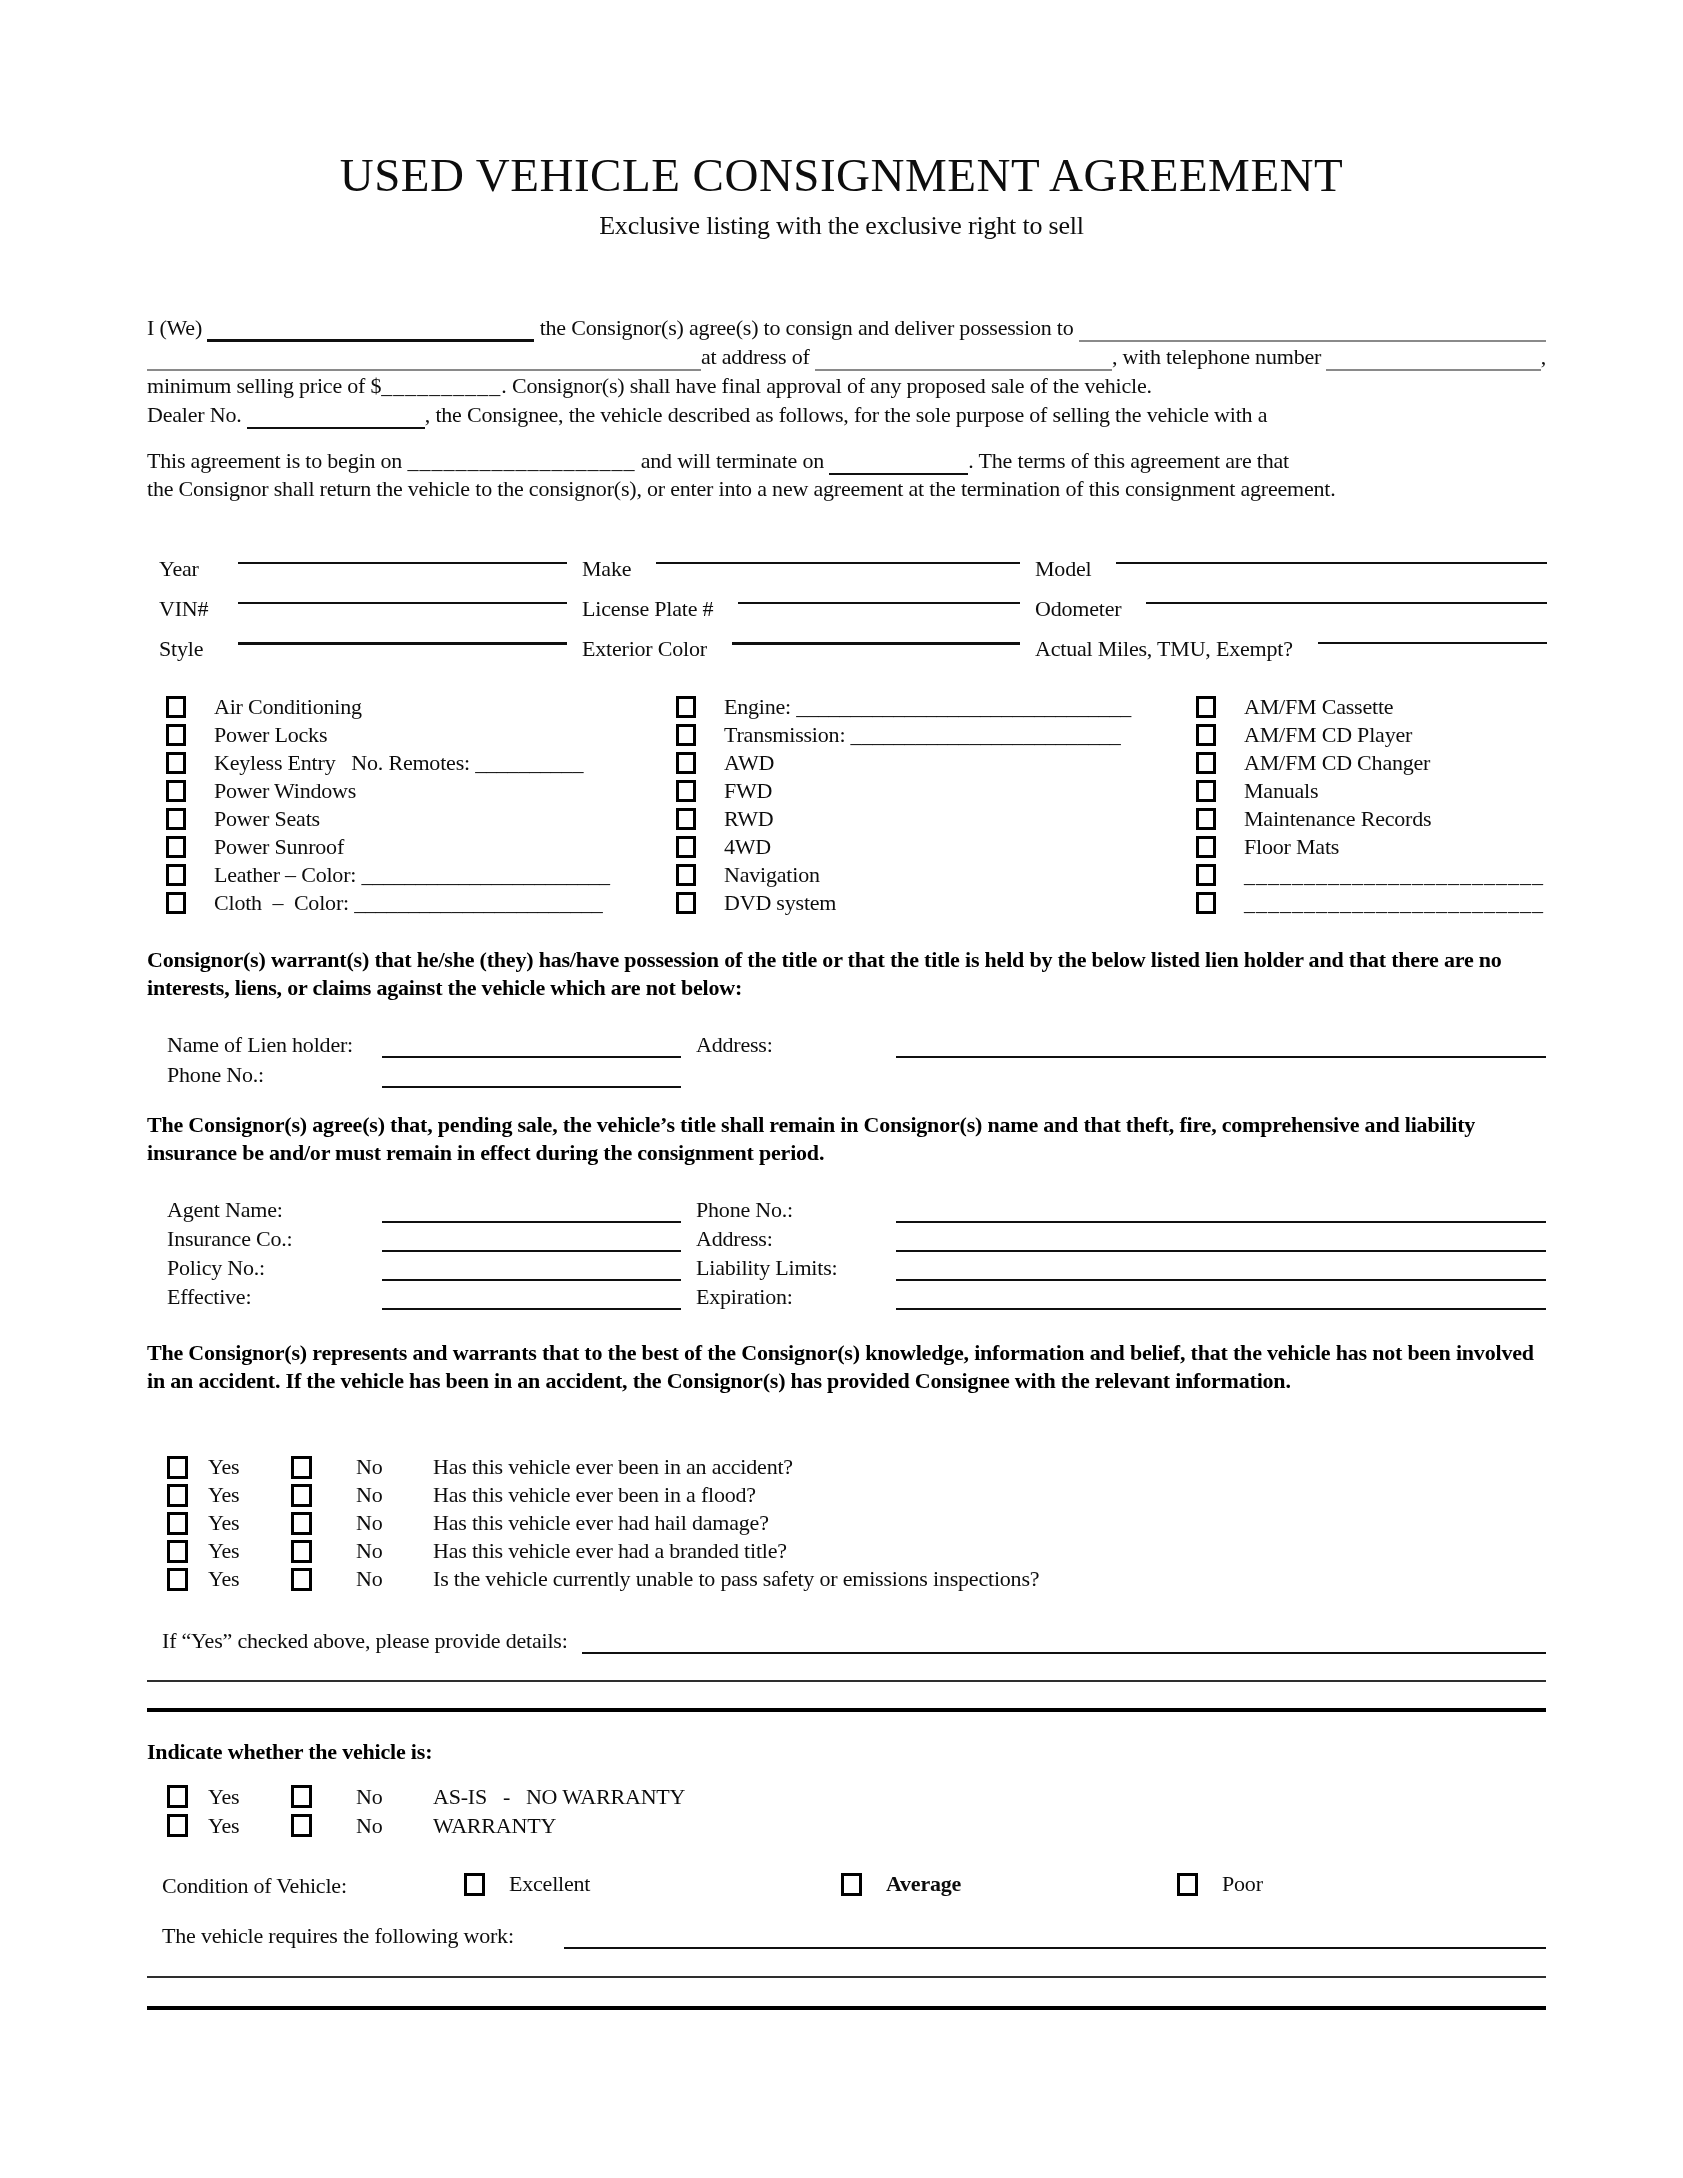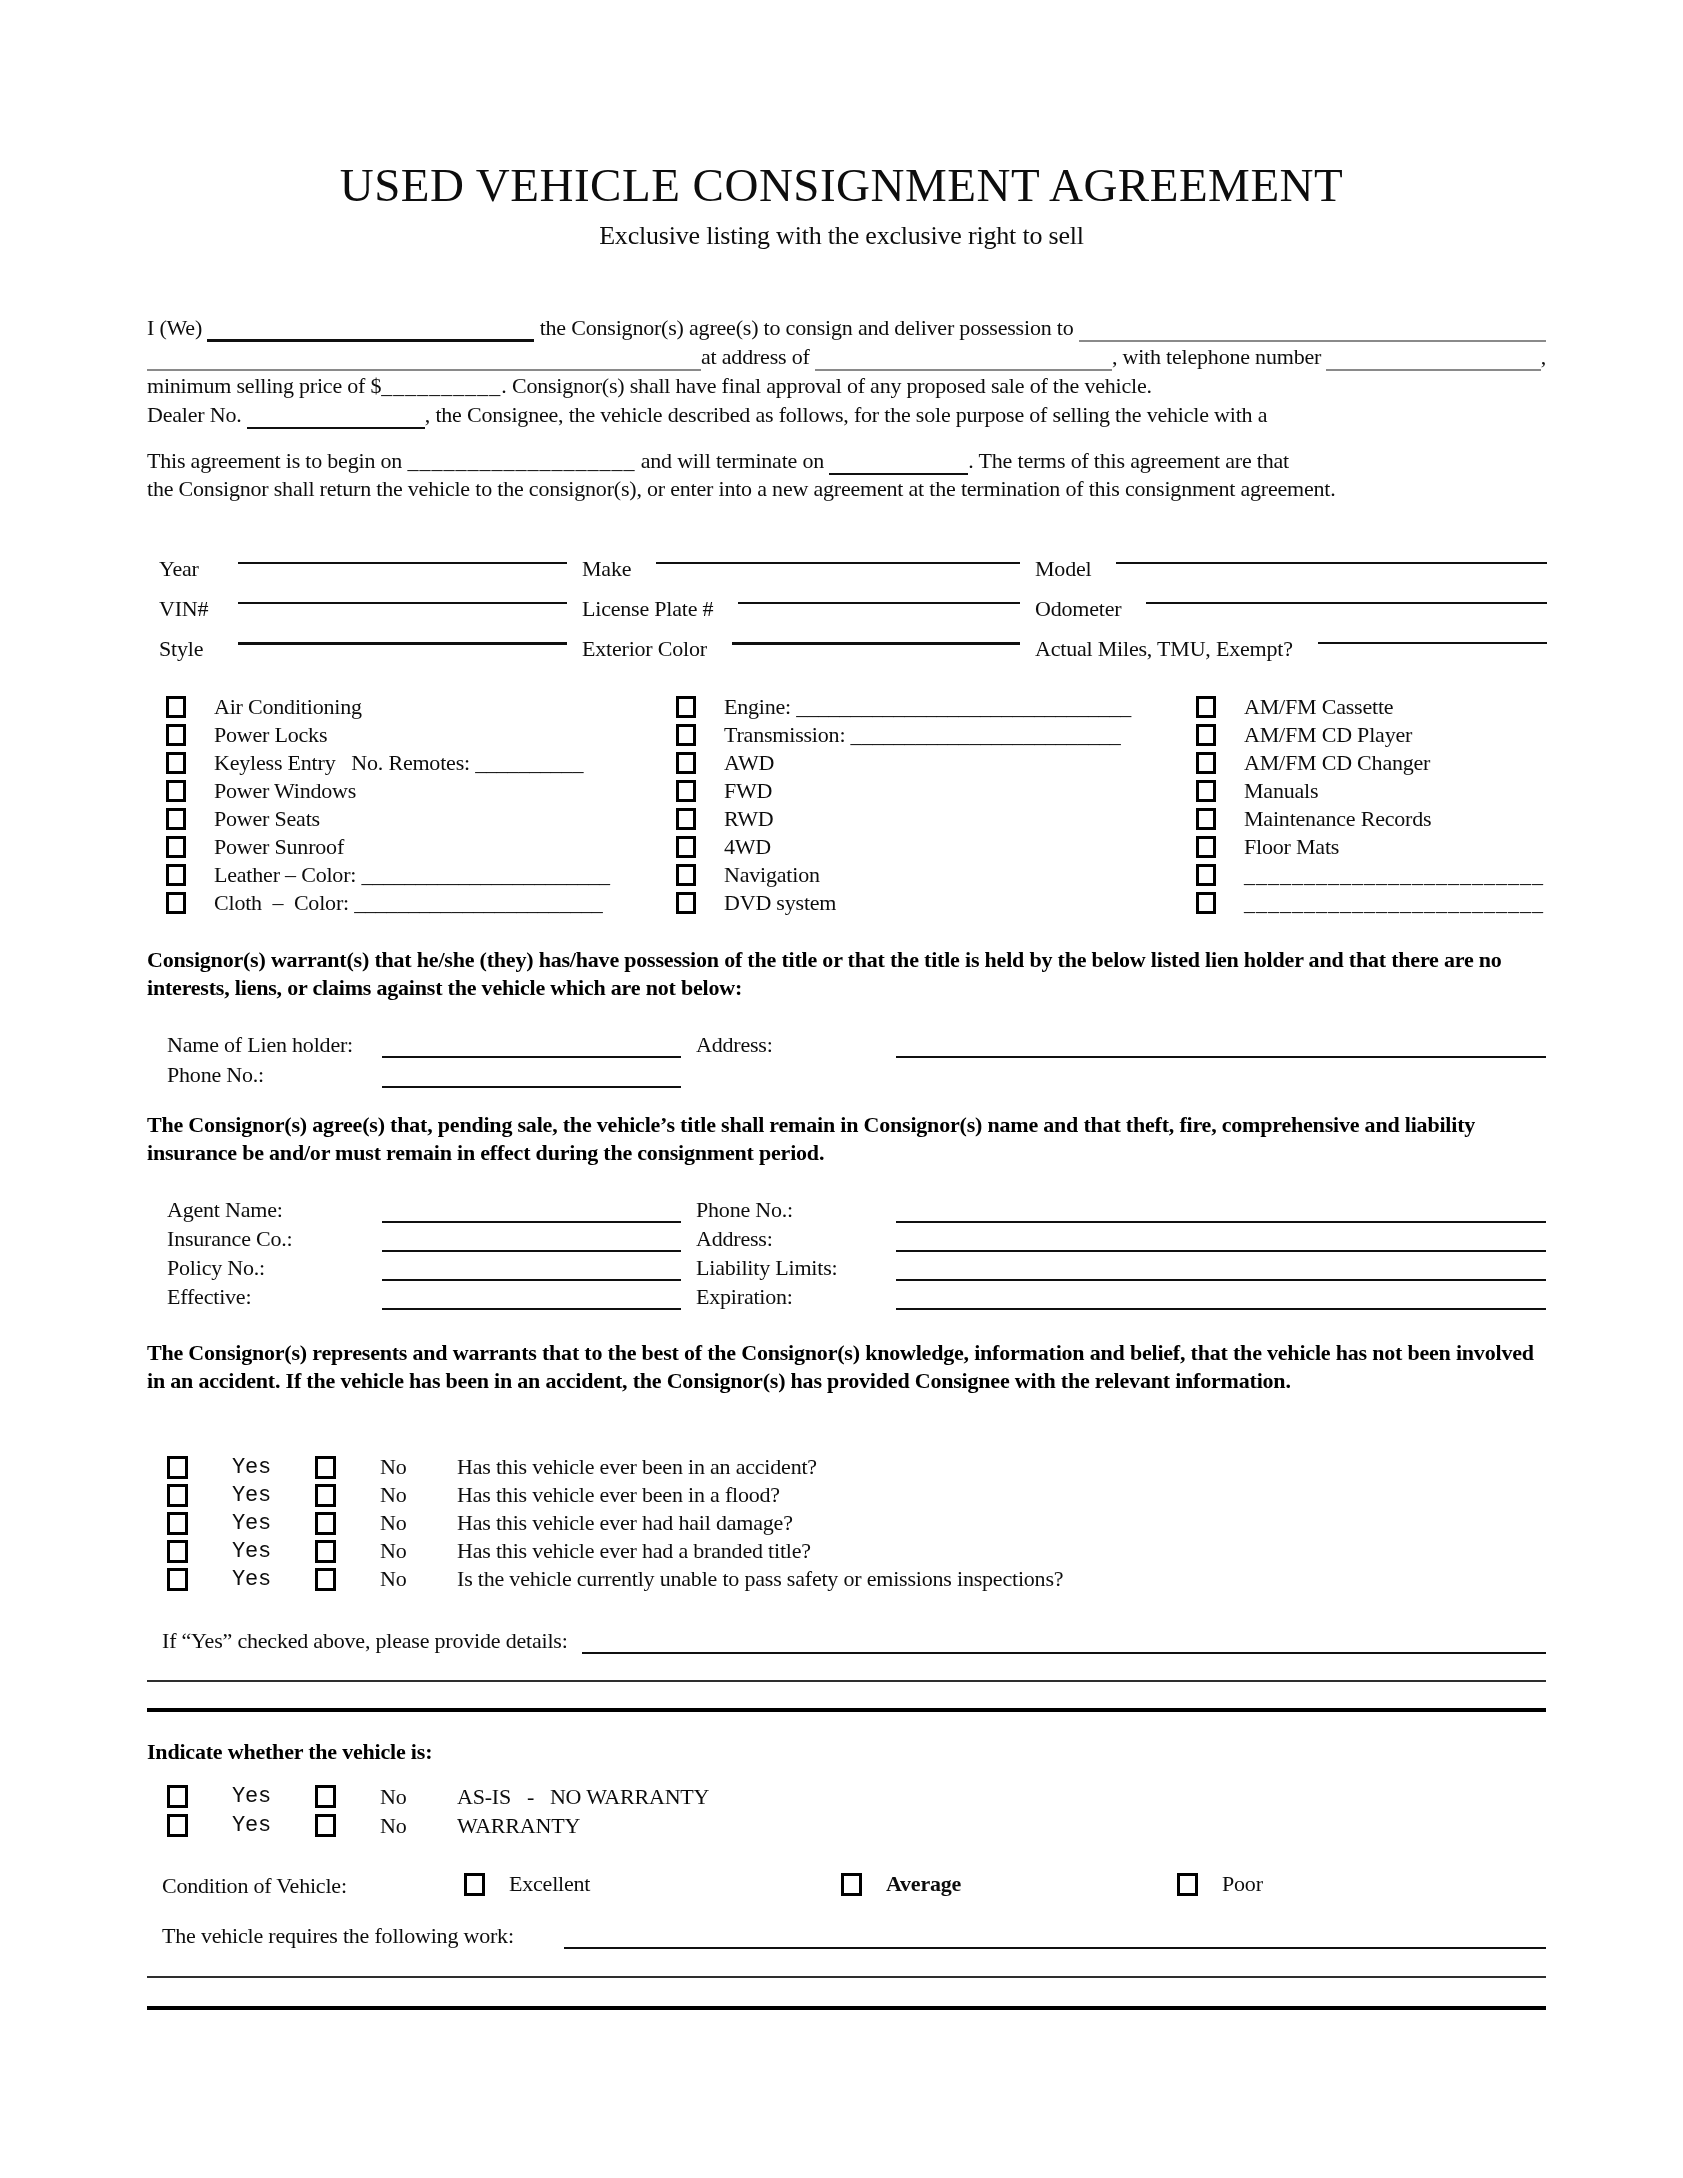--- a/index.html
+++ b/index.html
@@ -23,33 +23,33 @@
   .vlabel1{min-width:91px;padding-left:12px;box-sizing:border-box;}
   .vlabel23{margin-right:25px;}
   .opt{display:flex;align-items:center;height:28px;white-space:pre;}
   .opt .olabel{margin-left:28px;}
   .frow{display:flex;align-items:flex-end;height:30px;}
   .fcell-l{flex:0 0 534px;display:flex;align-items:flex-end;}
   .fcell-r{flex:1 1 auto;display:flex;align-items:flex-end;margin-left:15px;}
   .flabel1{flex:0 0 235px;padding-left:20px;box-sizing:border-box;white-space:pre;}
   .flabel2{flex:0 0 200px;white-space:pre;}
   .qrow{display:flex;align-items:center;height:28px;padding-left:20px;white-space:pre;}
-  .yescell{margin-left:44px;width:83px;flex:0 0 auto;font-family:Liberation Mono, monospace;}
+  .yescell{margin-left:20px;width:83px;flex:0 0 auto;}
   .nocell{margin-left:44px;width:77px;flex:0 0 auto;}
   .hrline{height:0;border-top:2px solid #2e2e2e;}
   .hrline.heavy{border-top:4px solid #000;}
   .condopt{position:absolute;display:flex;align-items:center;white-space:pre;}
   .condopt .olabel{margin-left:24px;}
 </style>
 </head>
 <body>
 
 <div class="page">
 
-  <div class="abs center" style="left:0;right:0;top:160px;">
+  <div class="abs center" style="left:0;right:0;top:150px;">
     <div class="title">USED VEHICLE CONSIGNMENT AGREEMENT</div>
     <div class="subtitle">Exclusive listing with the exclusive right to sell</div>
   </div>
 
   <div class="abs" style="left:147px;right:137px;top:313px;">
     <div class="pline">
       <span>I (We) </span>
       <span class="blank thickb" style="flex:0 0 327px;"></span>
       <span> the Consignor(s) agree(s) to consign and deliver possession to </span>
       <span class="blank grayb flexb"></span>

